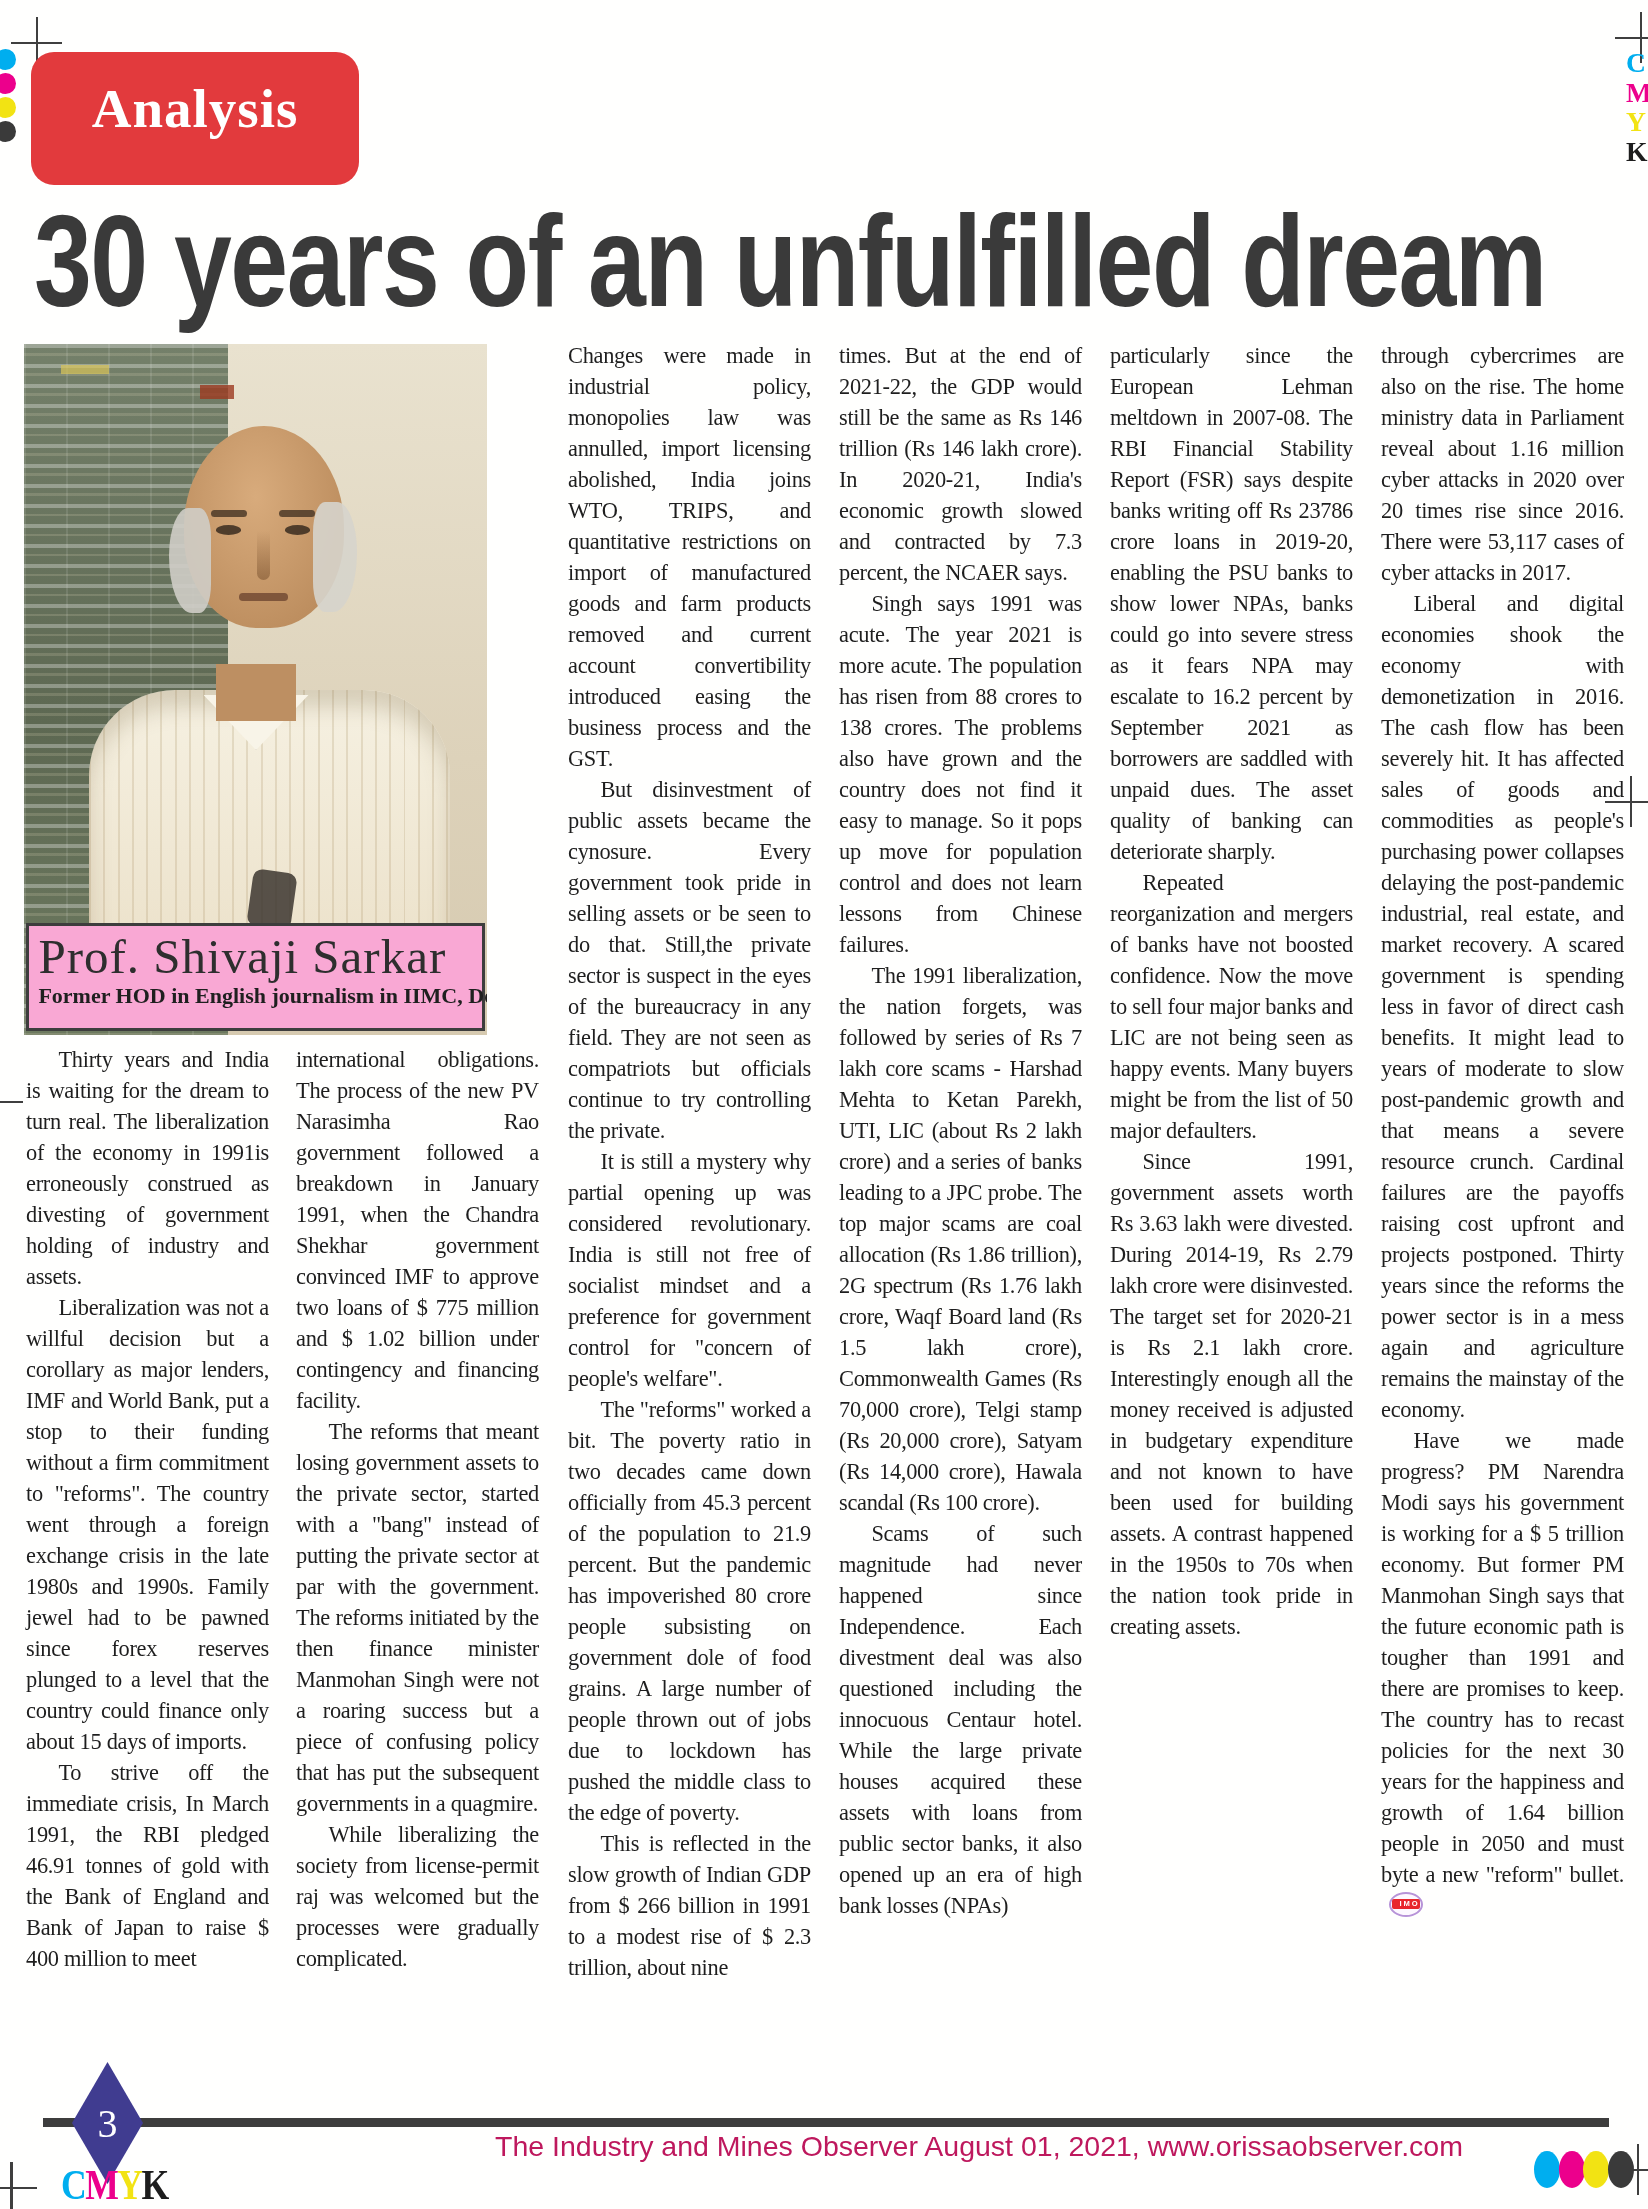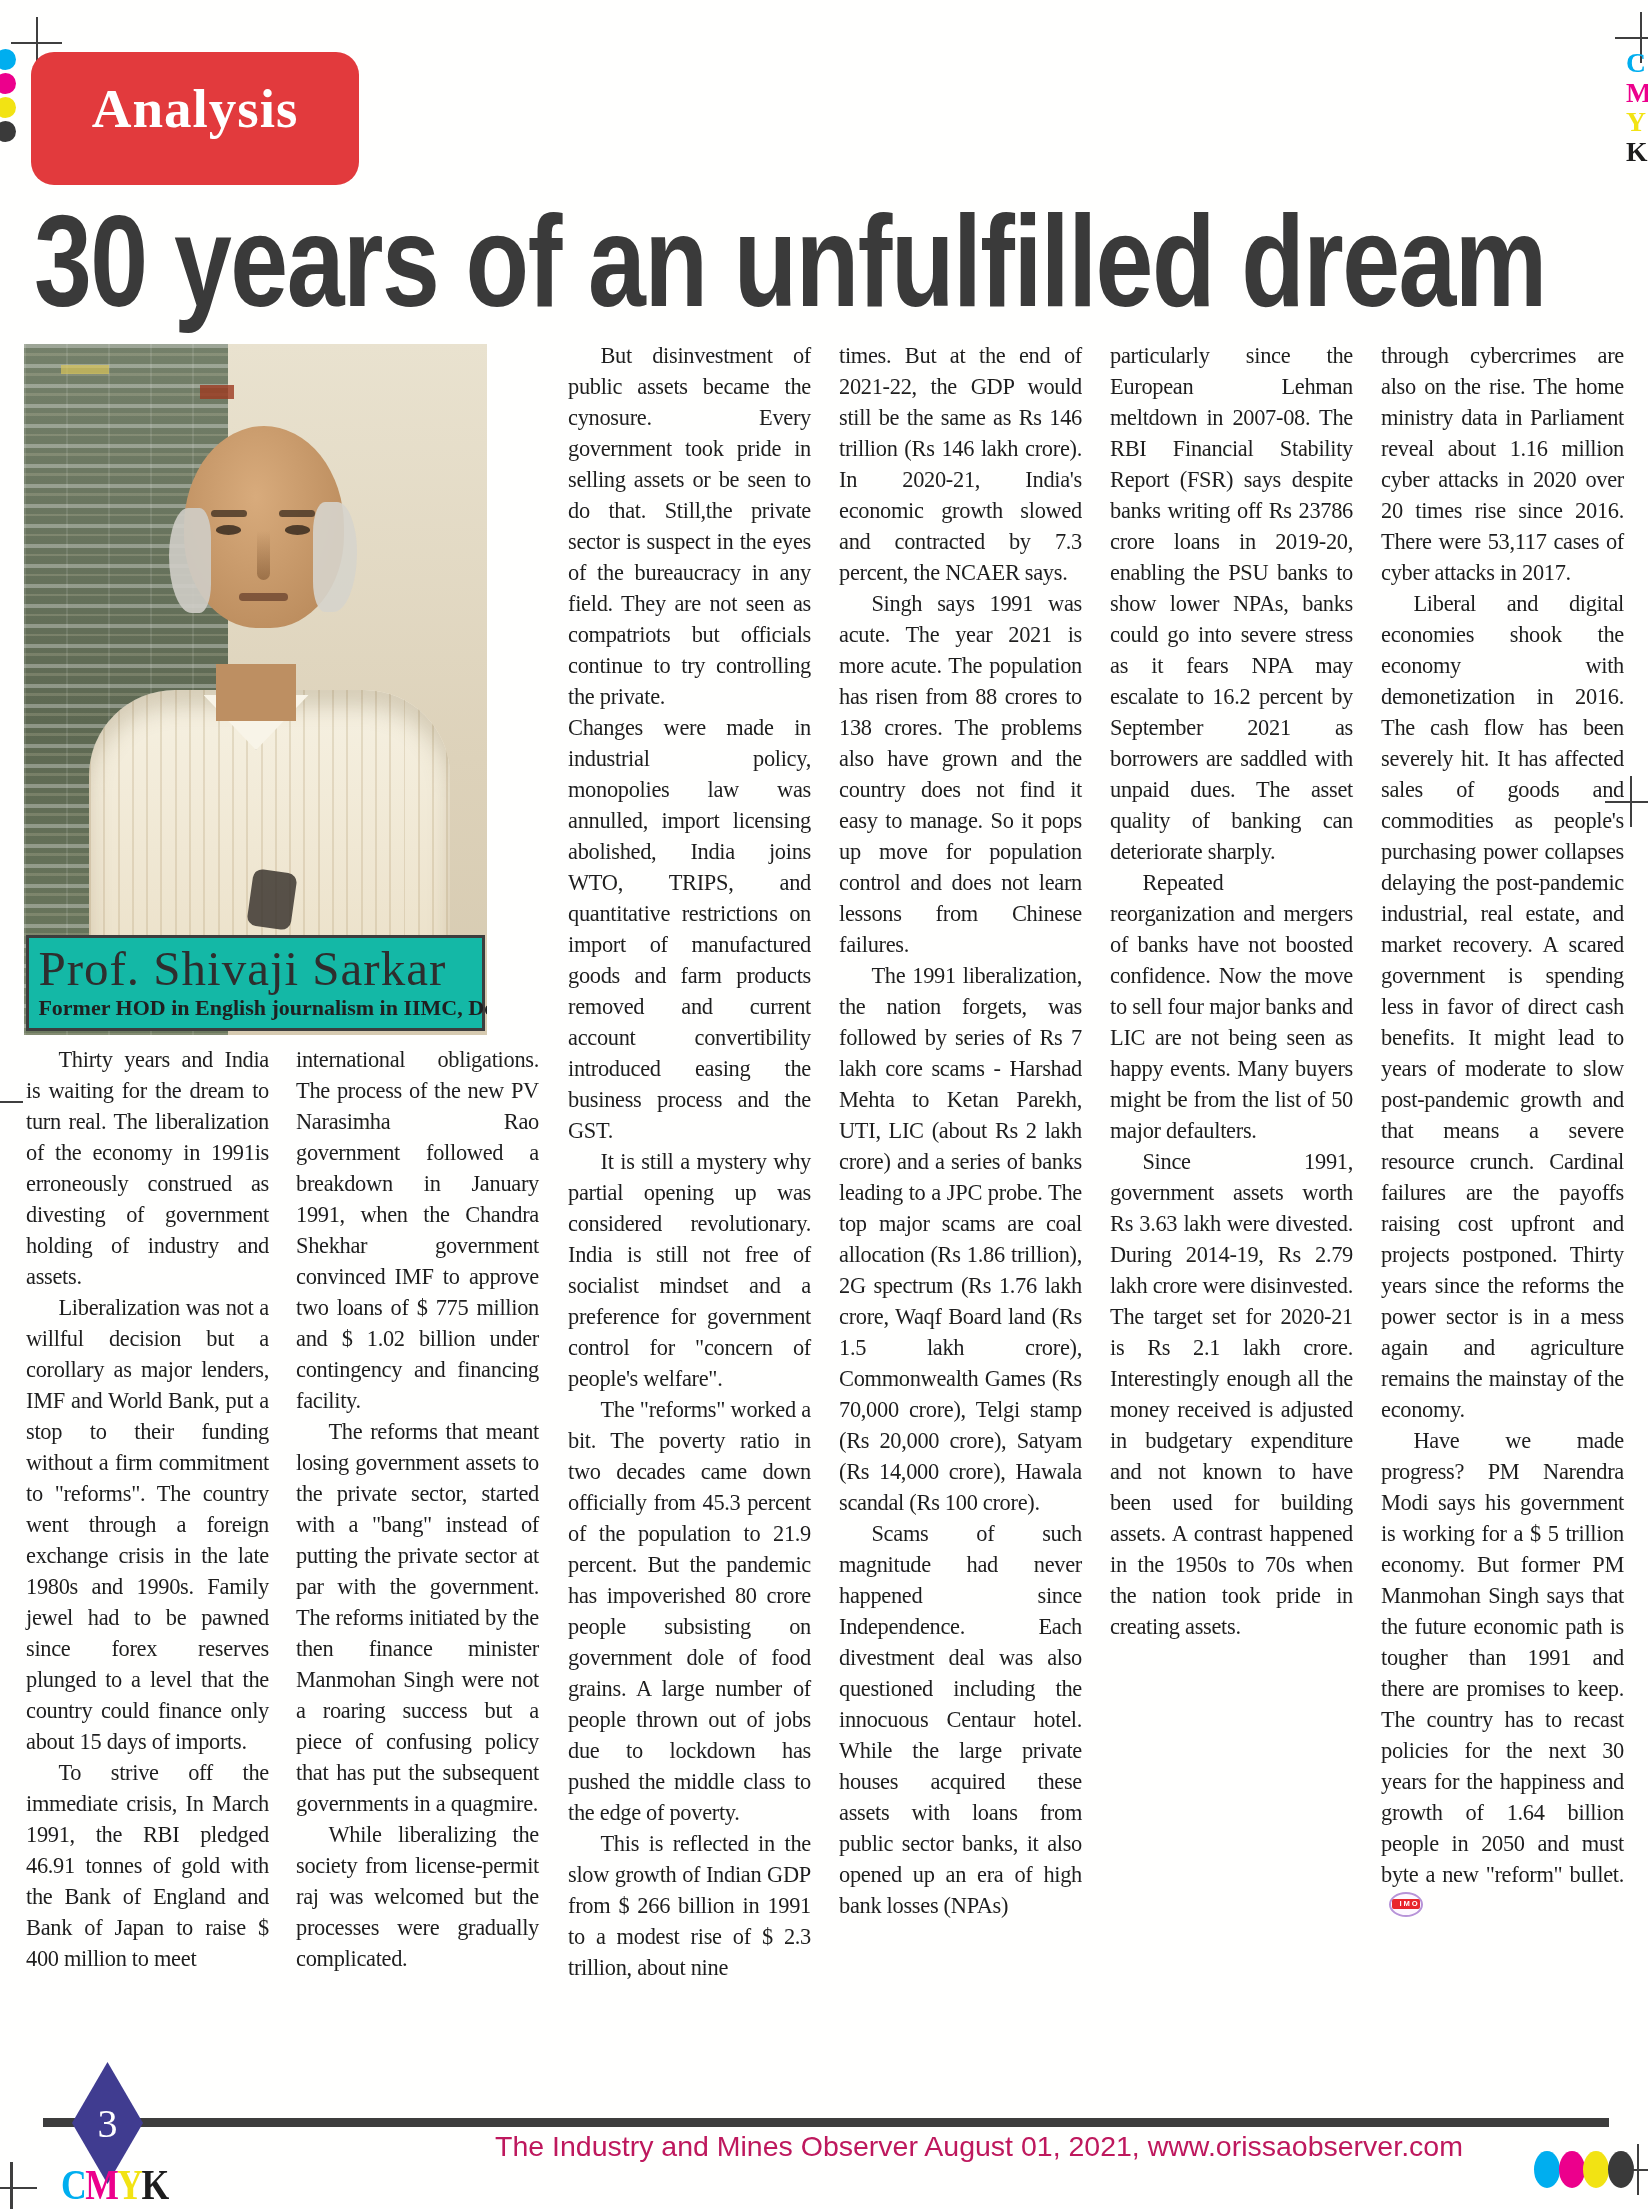--- a/index.html
+++ b/index.html
@@ -66,21 +66,21 @@
     background:#d6d4cc; border-radius:30% 50% 60% 30%; opacity:.9; }
   .photo .brow { position:absolute; top:84px; width:36px; height:6.7px; background:#4c3a28; border-radius:3.8px; opacity:.85; }
   .photo .brow.l { left:27px; } .photo .brow.r { right:28.5px; }
   .photo .eye { position:absolute; top:99px; width:25px; height:9.5px; background:#2f241a; border-radius:50%; opacity:.8; }
   .photo .eye.l { left:32px; } .photo .eye.r { right:34px; }
   .photo .nose { position:absolute; left:50%; top:105px; width:13.3px; height:49px; margin-left:-6.7px;
     background:linear-gradient(180deg, rgba(140,95,55,.0), rgba(120,80,45,.55)); border-radius:0 0 7.6px 7.6px; }
   .photo .mouth { position:absolute; left:50%; top:167px; width:49px; height:7.6px; margin-left:-25px;
     background:#6e4631; border-radius:3.8px; opacity:.8; }
 
-  .caption-box { position:absolute; left:1.9px; right:1.9px; bottom:3.8px; height:96px; background:#14b8a6;
+  .caption-box { position:absolute; left:1.9px; right:1.9px; bottom:3.8px; height:108px; background:#f9a8d4;
     border:3.8px solid #3d3d3d; padding:3.8px 9.5px 1.9px 9.5px; }
   .caption-name { font-size:49px; line-height:53px; color:#2e2e2e; letter-spacing:1px; white-space:nowrap; }
   .caption-title { font-size:22px; font-weight:bold; color:#1f1f1f; white-space:nowrap; }
 
   
   .col { position:absolute; width:243px; color:#1e1e1e; font-size:22.4px; line-height:31px;
     text-align:justify; letter-spacing:-0.3px; }
   .col p.ind { text-indent:1.45em; }
   #col1 { left:26px;  top:1044px; }
   #col2 { left:296px; top:1044px; }
@@ -172,22 +172,22 @@
       <p class="para ind">Thirty years and India is waiting for the dream to turn real. The liberalization of the economy in 1991is erroneously construed as divesting of government holding of industry and assets.</p>
       <p class="para ind">Liberalization was not a willful decision but a corollary as major lenders, IMF and World Bank, put a stop to their funding without a firm commitment to "reforms". The country went through a foreign exchange crisis in the late 1980s and 1990s. Family jewel had to be pawned since forex reserves plunged to a level that the country could finance only about 15 days of imports.</p>
       <p class="para ind">To strive off the immediate crisis, In March 1991, the RBI pledged 46.91 tonnes of gold with the Bank of England and Bank of Japan to raise $ 400 million to meet</p>
     </div>
   <div class="col" id="col2">
       <p class="para">international obligations. The process of the new PV Narasimha Rao government followed a breakdown in January 1991, when the Chandra Shekhar government convinced IMF to approve two loans of $ 775 million and $ 1.02 billion under contingency and financing facility.</p>
       <p class="para ind">The reforms that meant losing government assets to the private sector, started with a "bang" instead of putting the private sector at par with the government. The reforms initiated by the then finance minister Manmohan Singh were not a roaring success but a piece of confusing policy that has put the subsequent governments in a quagmire.</p>
       <p class="para ind">While liberalizing the society from license-permit raj was welcomed but the processes were gradually complicated.</p>
     </div>
   <div class="col" id="col3">
+      <p class="para">Changes were made in industrial policy, monopolies law was annulled, import licensing abolished, India joins WTO, TRIPS, and quantitative restrictions on import of manufactured goods and farm products removed and current account convertibility introduced easing the business process and the GST.</p>
       <p class="para ind">But disinvestment of public assets became the cynosure. Every government took pride in selling assets or be seen to do that. Still,the private sector is suspect in the eyes of the bureaucracy in any field. They are not seen as compatriots but officials continue to try controlling the private.</p>
-      <p class="para">Changes were made in industrial policy, monopolies law was annulled, import licensing abolished, India joins WTO, TRIPS, and quantitative restrictions on import of manufactured goods and farm products removed and current account convertibility introduced easing the business process and the GST.</p>
       <p class="para ind">It is still a mystery why partial opening up was considered revolutionary. India is still not free of socialist mindset and a preference for government control for "concern of people's welfare".</p>
       <p class="para ind">The "reforms" worked a bit. The poverty ratio in two decades came down officially from 45.3 percent of the population to 21.9 percent. But the pandemic has impoverished 80 crore people subsisting on government dole of food grains. A large number of people thrown out of jobs due to lockdown has pushed the middle class to the edge of poverty.</p>
       <p class="para ind">This is reflected in the slow growth of Indian GDP from $ 266 billion in 1991 to a modest rise of $ 2.3 trillion, about nine</p>
     </div>
   <div class="col" id="col4">
       <p class="para">times. But at the end of 2021-22, the GDP would still be the same as Rs 146 trillion (Rs 146 lakh crore). In 2020-21, India's economic growth slowed and contracted by 7.3 percent, the NCAER says.</p>
       <p class="para ind">Singh says 1991 was acute. The year 2021 is more acute. The population has risen from 88 crores to 138 crores. The problems also have grown and the country does not find it easy to manage. So it pops up move for population control and does not learn lessons from Chinese failures.</p>
       <p class="para ind">The 1991 liberalization, the nation forgets, was followed by series of Rs 7 lakh core scams - Harshad Mehta to Ketan Parekh, UTI, LIC (about Rs 2 lakh crore) and a series of banks leading to a JPC probe. The top major scams are coal allocation (Rs 1.86 trillion), 2G spectrum (Rs 1.76 lakh crore, Waqf Board land (Rs 1.5 lakh crore), Commonwealth Games (Rs 70,000 crore), Telgi stamp (Rs 20,000 crore), Satyam (Rs 14,000 crore), Hawala scandal (Rs 100 crore).</p>
       <p class="para ind">Scams of such magnitude had never happened since Independence. Each divestment deal was also questioned including the innocuous Centaur hotel. While the large private houses acquired these assets with loans from public sector banks, it also opened up an era of high bank losses (NPAs)</p>
     </div>

